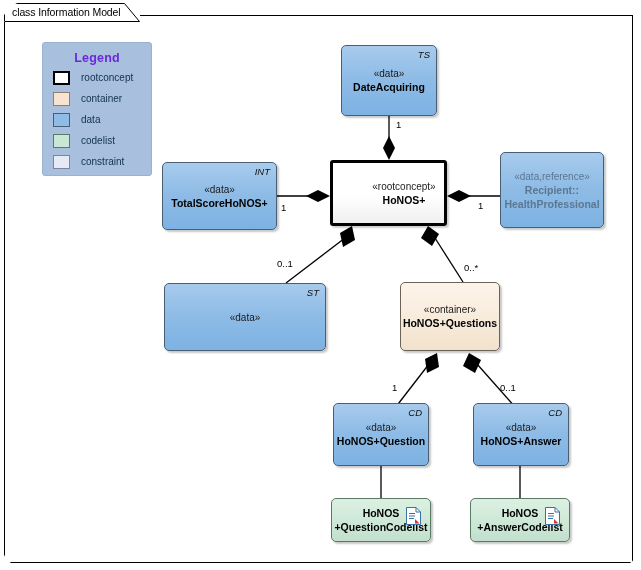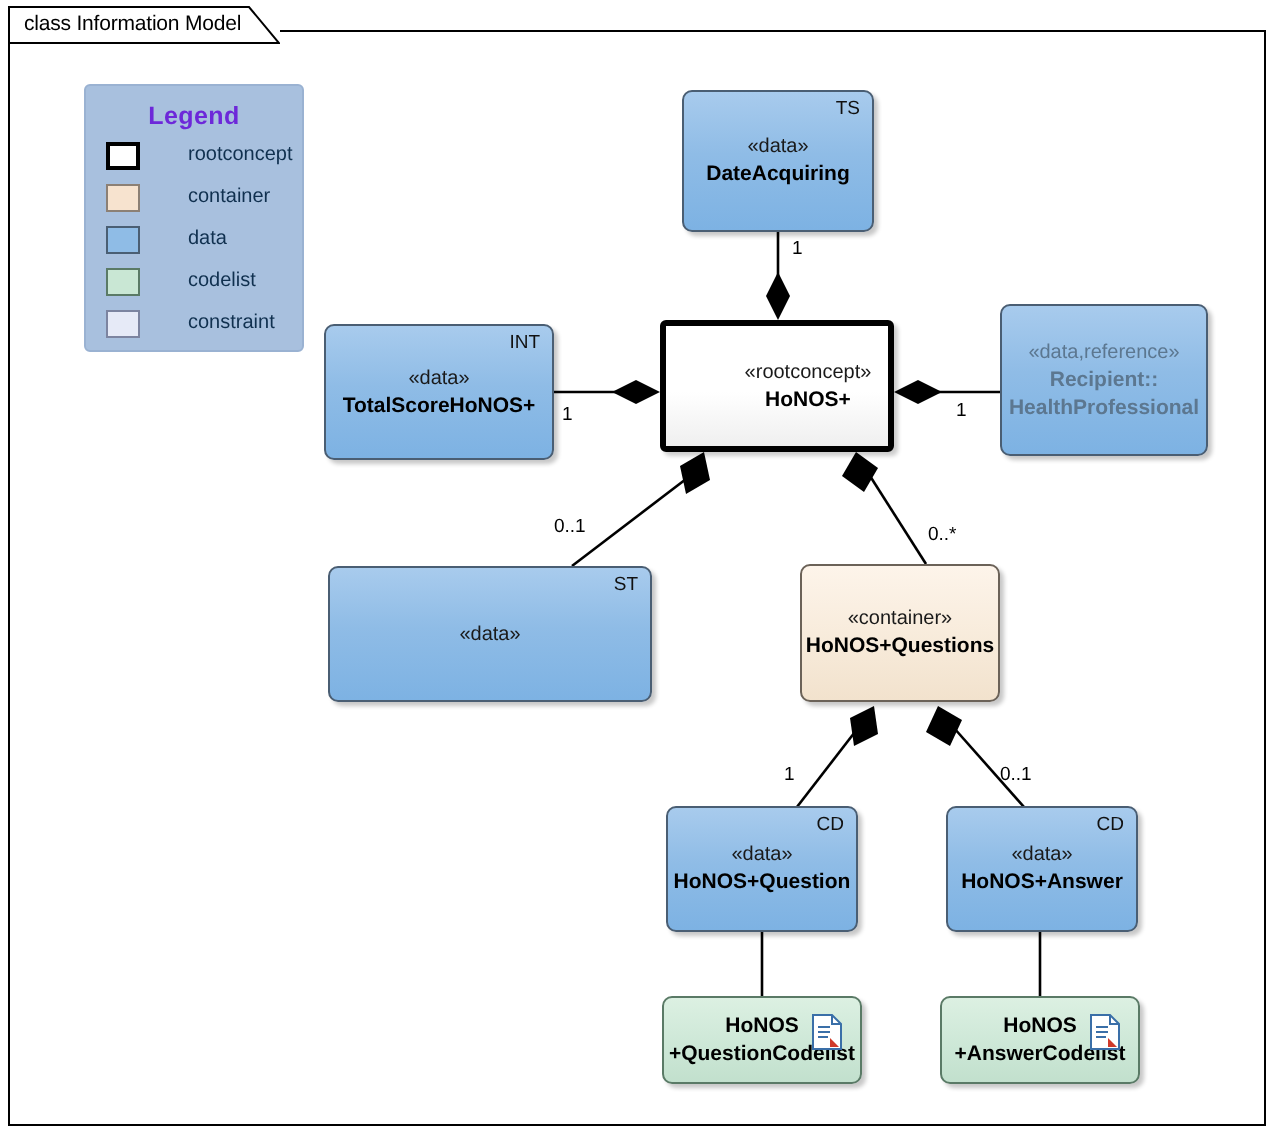--- a/index.html
+++ b/index.html
@@ -7,20 +7,21 @@
     padding: 0;
     background: #ffffff;
     font-family: "Liberation Sans", sans-serif;
   }
   #canvas {
     position: relative;
     width: 641px;
     height: 570px;
     background: #ffffff;
     overflow: hidden;
+    border-radius: 30px;
   }
   
   #frame {
     position: absolute;
     left: 4px;
     top: 15px;
     width: 629px;
     height: 548px;
     border: 1px solid #000000;
     box-sizing: border-box;
@@ -88,21 +89,21 @@
   }
   #legend .swatch {
     width: 17px;
     height: 14px;
     box-sizing: border-box;
     flex: 0 0 auto;
   }
   #legend .legend-label {
     font-size: 10px;
     color: #10304f;
-    margin-left: 24px;
+    margin-left: 11px;
     white-space: nowrap;
   }
 
   
   .node {
     position: absolute;
     box-sizing: border-box;
     border-radius: 5px;
     display: flex;
     flex-direction: column;
@@ -121,20 +122,21 @@
     font-weight: bold;
     color: #000000;
     line-height: 14px;
     white-space: nowrap;
   }
   .node .tag {
     position: absolute;
     top: 3px;
     right: 6px;
     font-size: 9.5px;
+    font-style: italic;
     color: #111111;
   }
 
   .n-data {
     background: linear-gradient(to bottom, #a8cbed 0%, #8fbce6 45%, #7db2e3 100%);
     border: 1px solid #4a5e73;
     box-shadow: 2px 2px 2px rgba(0,0,0,0.22);
   }
   .n-root {
     background: linear-gradient(to bottom, #ffffff 0%, #ffffff 55%, #efefef 100%);

